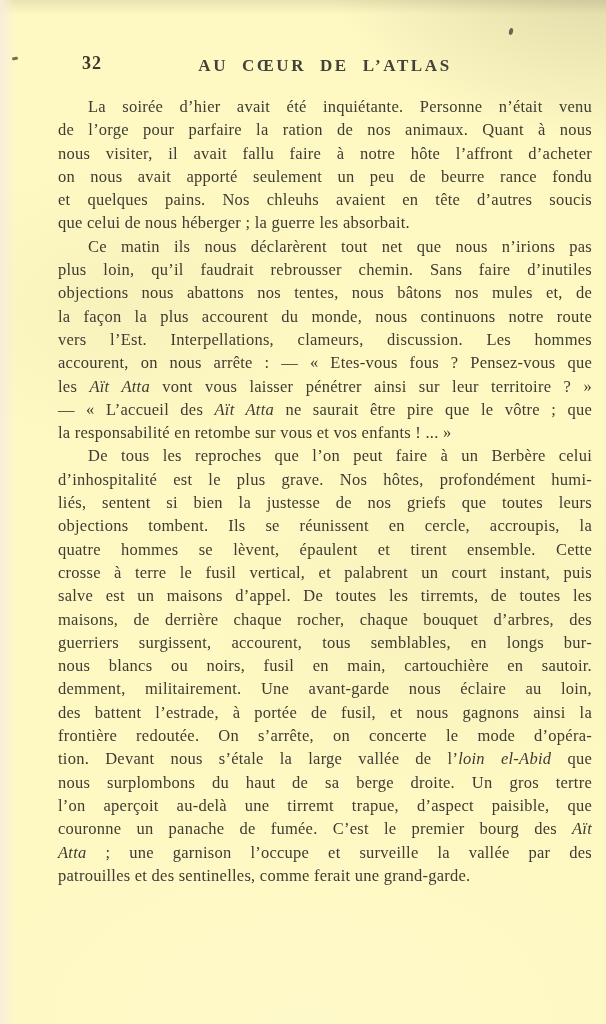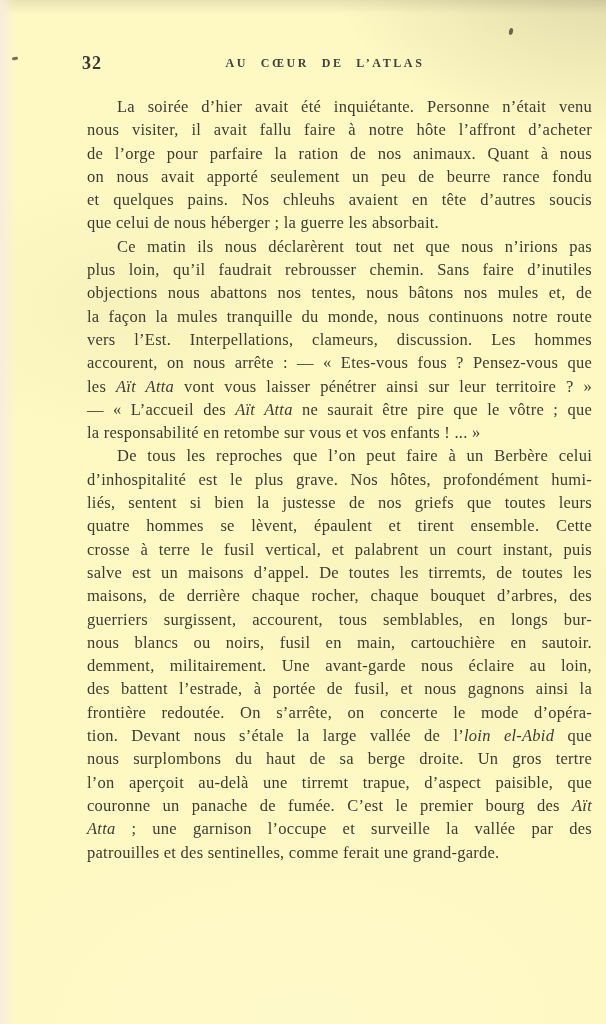--- a/index.html
+++ b/index.html
@@ -59,42 +59,41 @@
     left: 24px; top: 0;
     font-size: 18px;
     font-weight: bold;
     letter-spacing: 1px;
     color: #3c382e;
   }
   .running-title {
     position: absolute;
     left: 0; right: 0; top: 3px;
     text-align: center;
-    font-size: 12px;
+    font-size: 17px;
     font-weight: bold;
     letter-spacing: 2.6px;
     word-spacing: 7px;
     color: #44403a;
   }
 
   .text-block {
     position: absolute;
     top: 95px;
     left: 58px;
     width: 534px;
     font-size: 16.5px;
     line-height: 23.3px;
     letter-spacing: 0.25px;
   }
   .paragraph { margin: 0; }
   .line {
     text-align: justify;
     text-align-last: justify;
     white-space: normal;
-    margin-left: 29px;
   }
   .line.first { text-indent: 30px; }
   .line.last { text-align-last: left; }
   .line i { font-style: italic; }
 </style>
 </head>
 <body>
 
 <div class="page">
   <div class="shade-mottle"></div>
@@ -105,41 +104,42 @@
   <div class="speck right-dot"></div>
 
   <div class="header">
     <div class="page-number">32</div>
     <div class="running-title">AU CŒUR DE L’ATLAS</div>
   </div>
 
   <div class="text-block">
       <div class="paragraph">
         <div class="line first"><span>La soirée d’hier avait été inquiétante. Personne n’était venu</span></div>
+        <div class="line"><span>de l’orge pour parfaire la ration de nos animaux. Quant à nous</span></div>
         <div class="line"><span>nous visiter, il avait fallu faire à notre hôte l’affront d’acheter</span></div>
-        <div class="line"><span>de l’orge pour parfaire la ration de nos animaux. Quant à nous</span></div>
         <div class="line"><span>on nous avait apporté seulement un peu de beurre rance fondu</span></div>
         <div class="line"><span>et quelques pains. Nos chleuhs avaient en tête d’autres soucis</span></div>
         <div class="line last"><span>que celui de nous héberger ; la guerre les absorbait.</span></div>
       </div>
       <div class="paragraph">
         <div class="line first"><span>Ce matin ils nous déclarèrent tout net que nous n’irions pas</span></div>
         <div class="line"><span>plus loin, qu’il faudrait rebrousser chemin. Sans faire d’inutiles</span></div>
         <div class="line"><span>objections nous abattons nos tentes, nous bâtons nos mules et, de</span></div>
-        <div class="line"><span>la façon la mules tranquille du monde, nous continuons notre route</span></div>
+        <div class="line"><span>la façon la plus accourent du monde, nous continuons notre route</span></div>
         <div class="line"><span>vers l’Est. Interpellations, clameurs, discussion. Les hommes</span></div>
         <div class="line"><span>accourent, on nous arrête : — « Etes-vous fous ? Pensez-vous que</span></div>
         <div class="line"><span>les </span><i>Aït Atta</i><span> vont vous laisser pénétrer ainsi sur leur territoire ? »</span></div>
         <div class="line"><span>— « L’accueil des </span><i>Aït Atta</i><span> ne saurait être pire que le vôtre ; que</span></div>
         <div class="line last"><span>la responsabilité en retombe sur vous et vos enfants ! ... »</span></div>
       </div>
       <div class="paragraph">
         <div class="line first"><span>De tous les reproches que l’on peut faire à un Berbère celui</span></div>
         <div class="line"><span>d’inhospitalité est le plus grave. Nos hôtes, profondément humi-</span></div>
         <div class="line"><span>liés, sentent si bien la justesse de nos griefs que toutes leurs</span></div>
+        <div class="line"><span>objections tombent. Ils se réunissent en cercle, accroupis, la</span></div>
         <div class="line"><span>quatre hommes se lèvent, épaulent et tirent ensemble. Cette</span></div>
         <div class="line"><span>crosse à terre le fusil vertical, et palabrent un court instant, puis</span></div>
         <div class="line"><span>salve est un maisons d’appel. De toutes les tirremts, de toutes les</span></div>
         <div class="line"><span>maisons, de derrière chaque rocher, chaque bouquet d’arbres, des</span></div>
         <div class="line"><span>guerriers surgissent, accourent, tous semblables, en longs bur-</span></div>
         <div class="line"><span>nous blancs ou noirs, fusil en main, cartouchière en sautoir.</span></div>
         <div class="line"><span>demment, militairement. Une avant-garde nous éclaire au loin,</span></div>
         <div class="line"><span>des battent l’estrade, à portée de fusil, et nous gagnons ainsi la</span></div>
         <div class="line"><span>frontière redoutée. On s’arrête, on concerte le mode d’opéra-</span></div>
         <div class="line"><span>tion. Devant nous s’étale la large vallée de l’</span><i>loin el-Abid</i><span> que</span></div>

